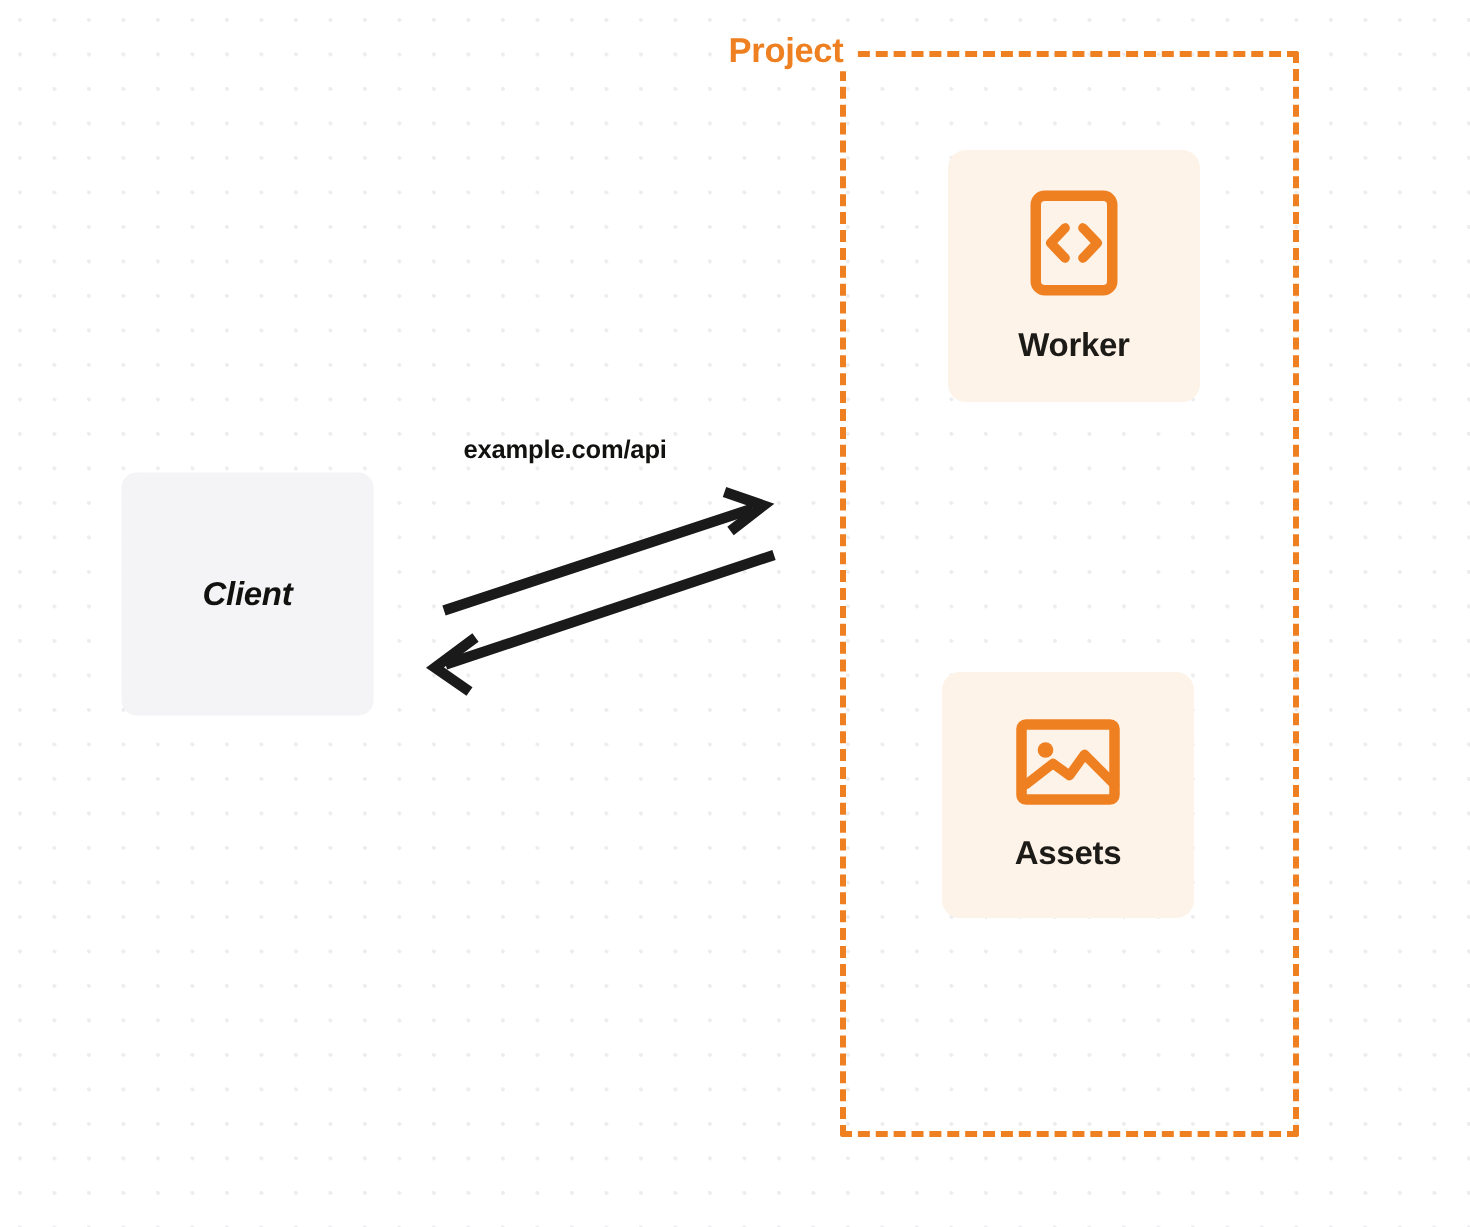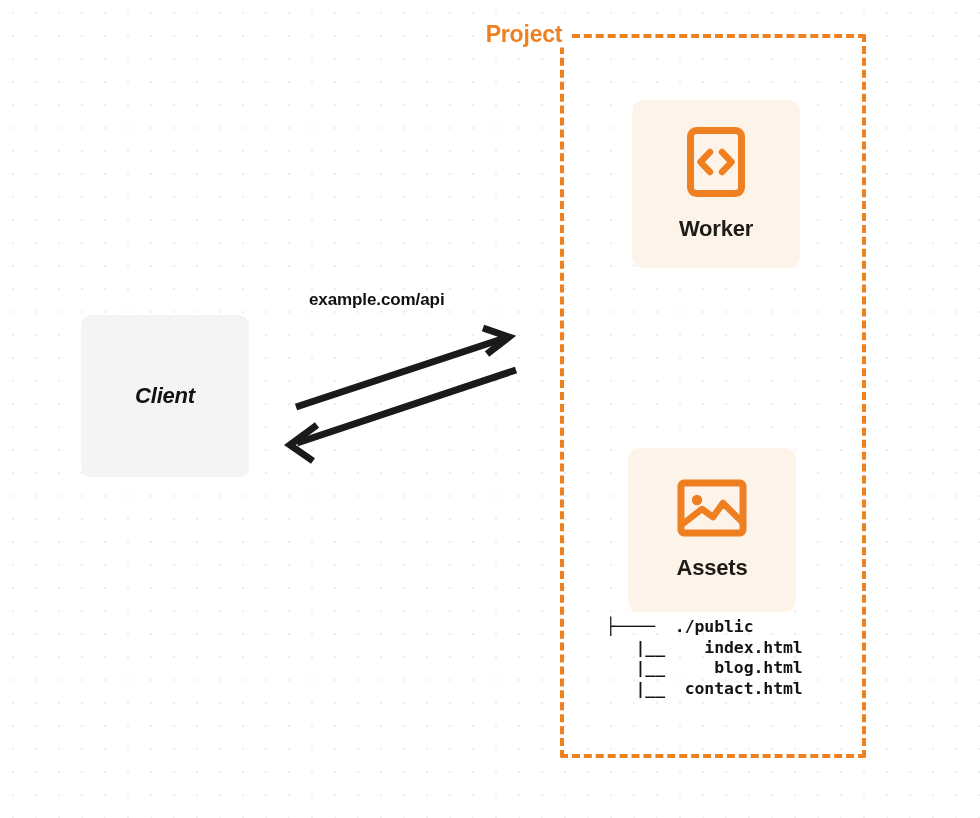--- a/index.html
+++ b/index.html
@@ -182,18 +182,14 @@
     <span class="card-icon">
       <svg width="60" height="72" viewBox="0 0 60 72" xmlns="http://www.w3.org/2000/svg">
         <rect x="4.5" y="4.5" width="51" height="63" rx="6" ry="6" fill="none" stroke="#ef8022" stroke-width="7"></rect>
         <polyline points="24,26 14.5,36 24,46" fill="none" stroke="#ef8022" stroke-width="6.5" stroke-linecap="round" stroke-linejoin="round"></polyline>
         <polyline points="36,26 45.5,36 36,46" fill="none" stroke="#ef8022" stroke-width="6.5" stroke-linecap="round" stroke-linejoin="round"></polyline>
       </svg>
     </span>
     <span class="card-label">Worker</span>
   </div>
 
-  <div id="file-tree"><span>├────  ./public</span>
-<span>   |__    index.html</span>
-<span>   |__     blog.html</span>
-<span>   |__  contact.html</span></div>
 
 </div>
 
 </body></html>

